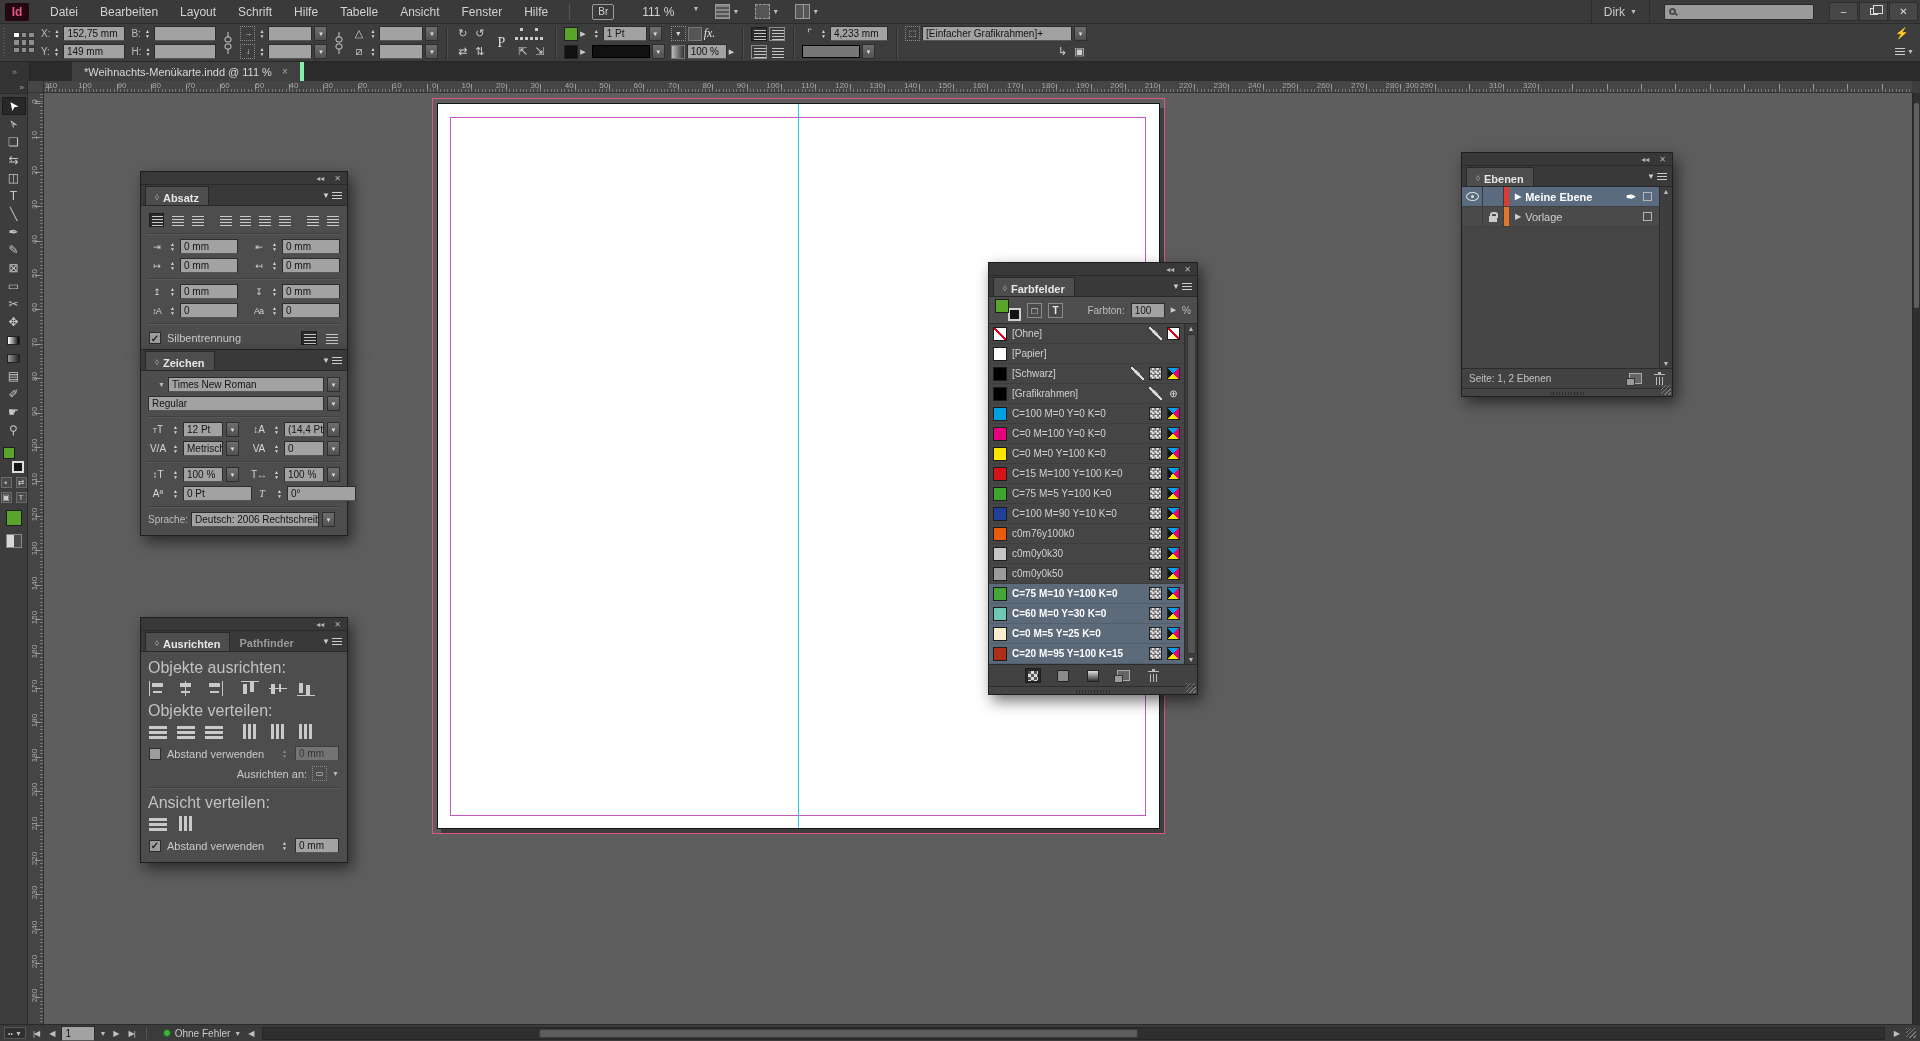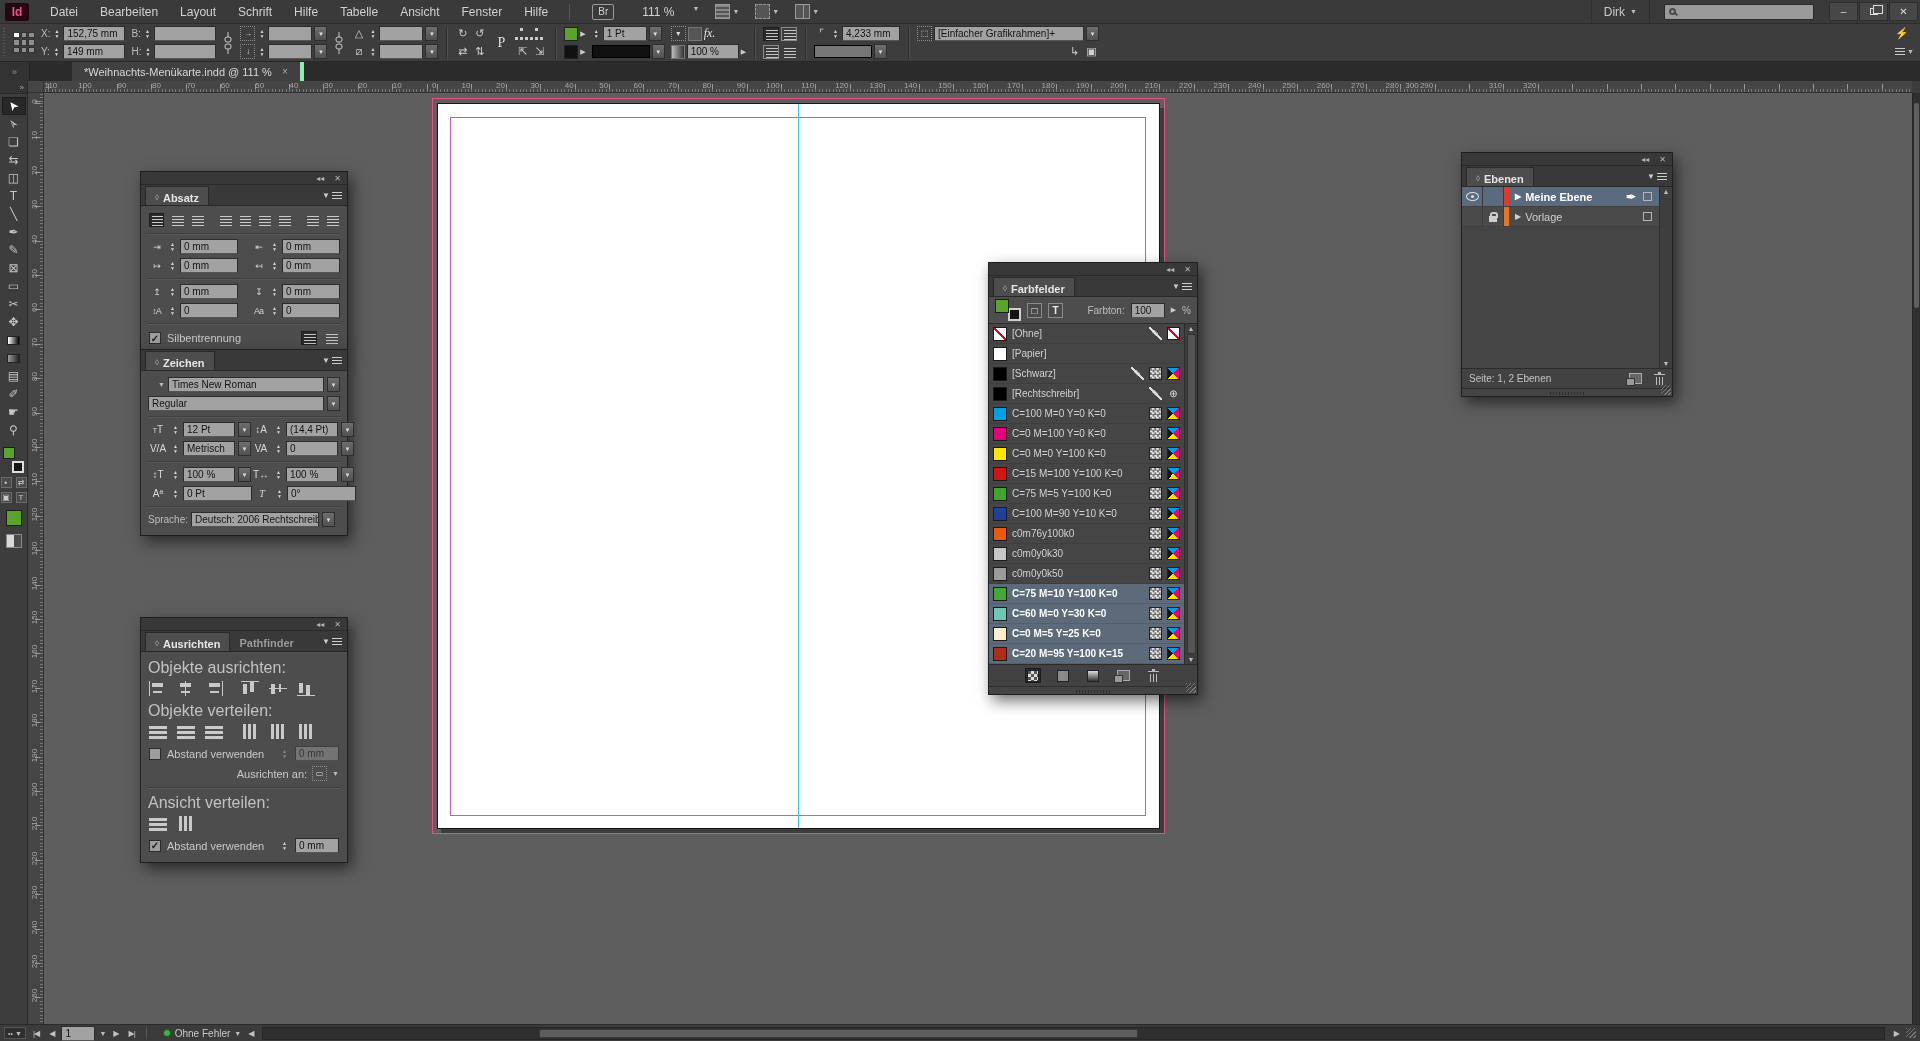--- a/index.html
+++ b/index.html
@@ -29,21 +29,21 @@
 .wres::after{content:"";position:absolute;left:2px;top:-4px;width:8px;height:7px;border:1px solid #ddd;background:#474747}
 
 .cpanel{position:absolute;left:0;top:24px;width:1920px;height:38px;background:#3d3d3d;border-bottom:1px solid #272727;display:flex;align-items:center}
 .grip{width:8px;height:34px;margin-right:2px;background:repeating-linear-gradient(#555 0 1px,transparent 1px 3px) 3px 2px/2px 30px no-repeat}
 .grp{display:grid;grid-template-rows:16px 16px;row-gap:2px;align-items:center;margin:0 3px}
 .cell{display:flex;align-items:center;gap:2px}
 .span2{grid-row:1/3}
 .cp-sep{width:1px;height:32px;background:#2d2d2d;box-shadow:1px 0 0 #4e4e4e;margin:0 5px}
 .lbl{font-size:10px;color:#bdbdbd}
 .fld{height:15px;background:#a2a2a2;border:1px solid #2c2c2c;border-bottom-color:#555;color:#141414;font-size:10px;line-height:13px;padding:0 3px;overflow:hidden;white-space:nowrap}
-.w62{width:62px}.w44{width:44px}.w40{width:52px}.w58{width:58px}.w34{width:34px}.w150{width:150px}.w128{width:128px}.w66{width:69px}
+.w62{width:62px}.w44{width:44px}.w40{width:40px}.w58{width:58px}.w34{width:34px}.w150{width:150px}.w128{width:128px}.w66{width:69px}
 .stp{display:flex;flex-direction:column;width:9px;font-size:5px;line-height:5px;color:#d5d5d5;text-align:center}
 .stp::before{content:"▲"}.stp::after{content:"▼"}
 .dd{width:13px;height:15px;background:linear-gradient(#6e6e6e,#515151);border:1px solid #2e2e2e;color:#ddd;font-size:6px;display:flex;align-items:center;justify-content:center;flex:none}
 .dd::before{content:"▼"}
 .proxy{width:22px;height:22px;display:grid;grid-template:repeat(3,1fr)/repeat(3,1fr);gap:1px}
 .proxy i{background:#8e8e8e;border:1px solid #333}
 .proxy i.sel{background:#fff}
 .cic{width:15px;height:15px;border:1px dotted #8b8b8b;font-size:8px;color:#ddd;display:flex;align-items:center;justify-content:center;flex:none}
 .ibn{min-width:15px;height:15px;display:flex;align-items:center;justify-content:center;color:#cfcfcf;font-size:11px}
 .pp{font-family:"Liberation Serif",serif;font-size:14px;color:#ddd;padding:0 4px}
@@ -885,21 +885,21 @@
         </div>
         <div class="sw">
           <span class="chip" style="background: rgb(0, 0, 0);"></span>
           <span class="nm">[Schwarz]</span>
           <span class="sicon noedit">✎</span>
           <span class="sicon checker"></span>
           <span class="sicon cmyk"></span>
         </div>
         <div class="sw">
           <span class="chip" style="background: rgb(0, 0, 0);"></span>
-          <span class="nm">[Rechtschreibr]</span>
+          <span class="nm">[Grafikrahmen]</span>
           <span class="sicon noedit">✎</span>
           <span class="sicon">⊕</span>
         </div>
         <div class="sw">
           <span class="chip" style="background: rgb(0, 160, 228);"></span>
           <span class="nm">C=100 M=0 Y=0 K=0</span>
           <span class="sicon checker"></span>
           <span class="sicon cmyk"></span>
         </div>
         <div class="sw">

